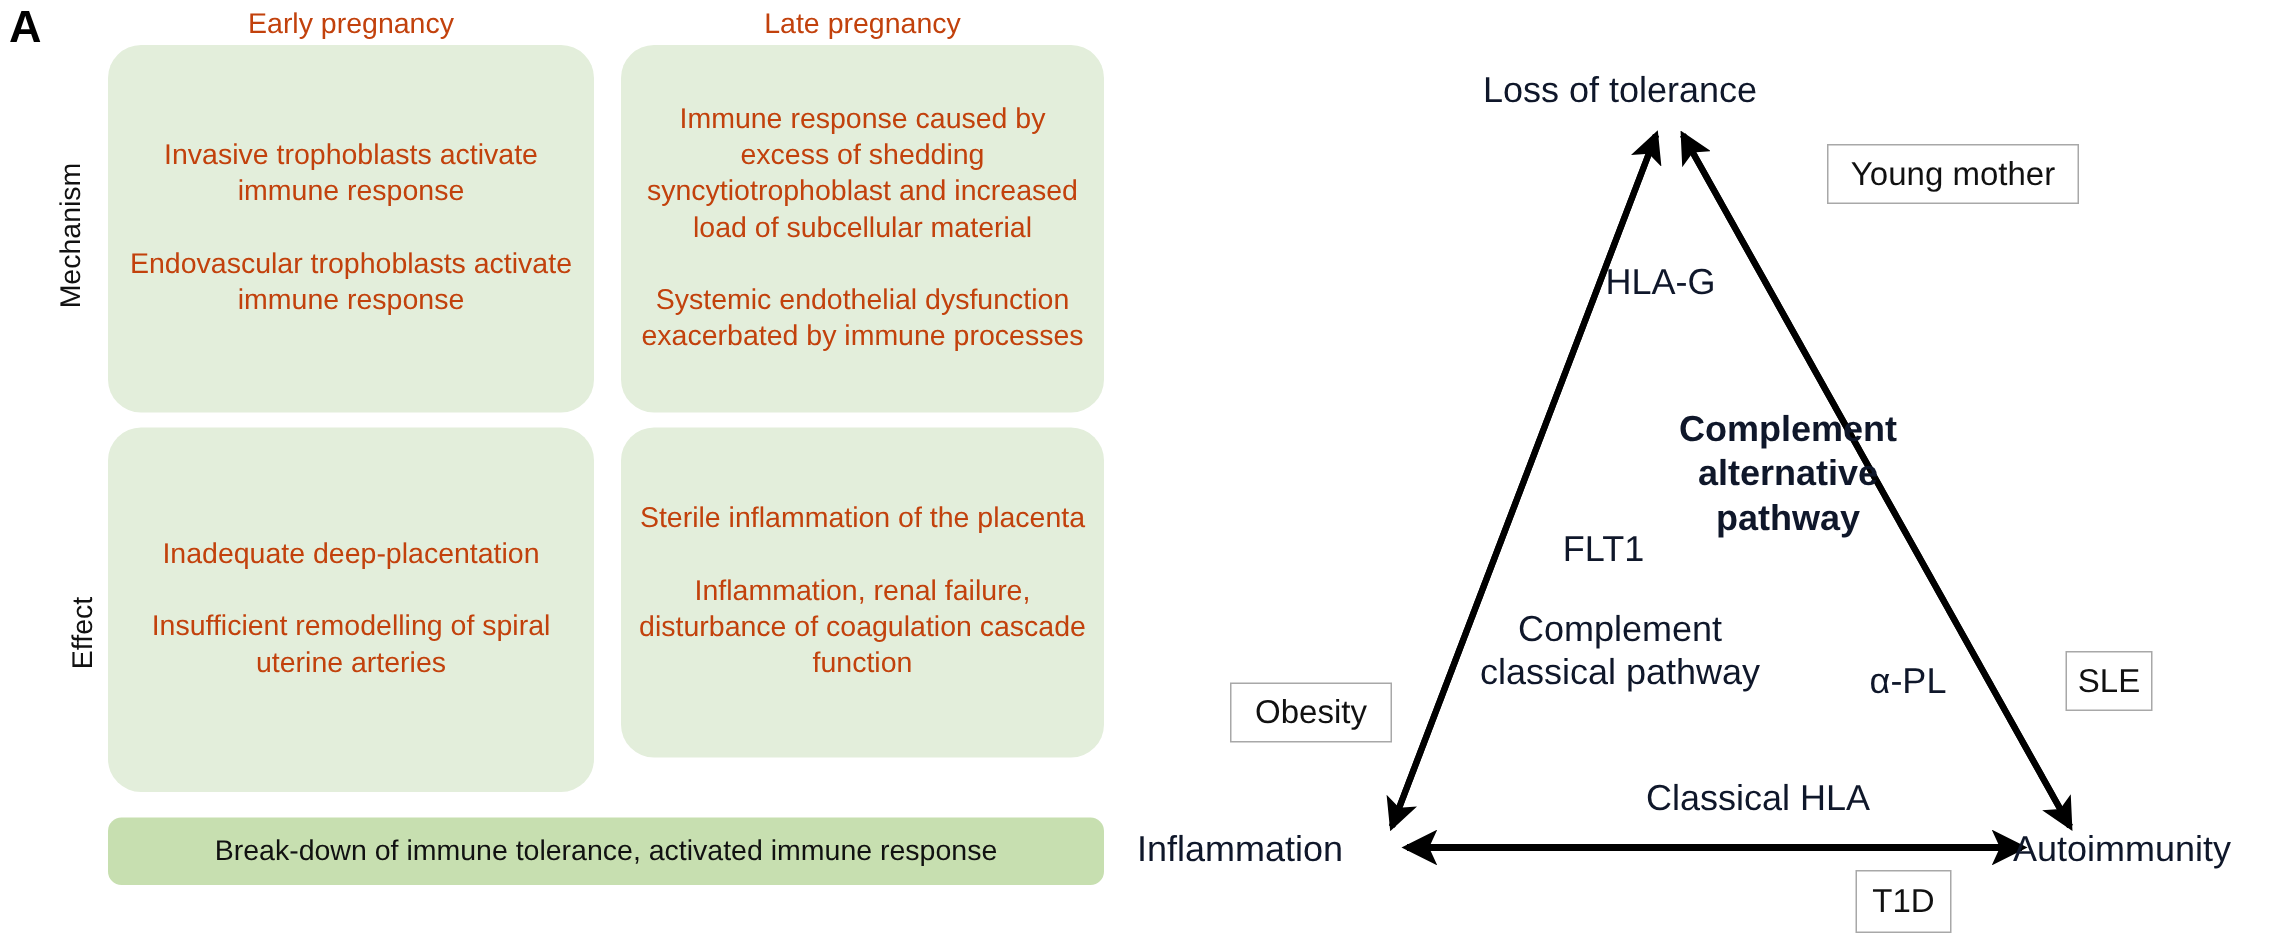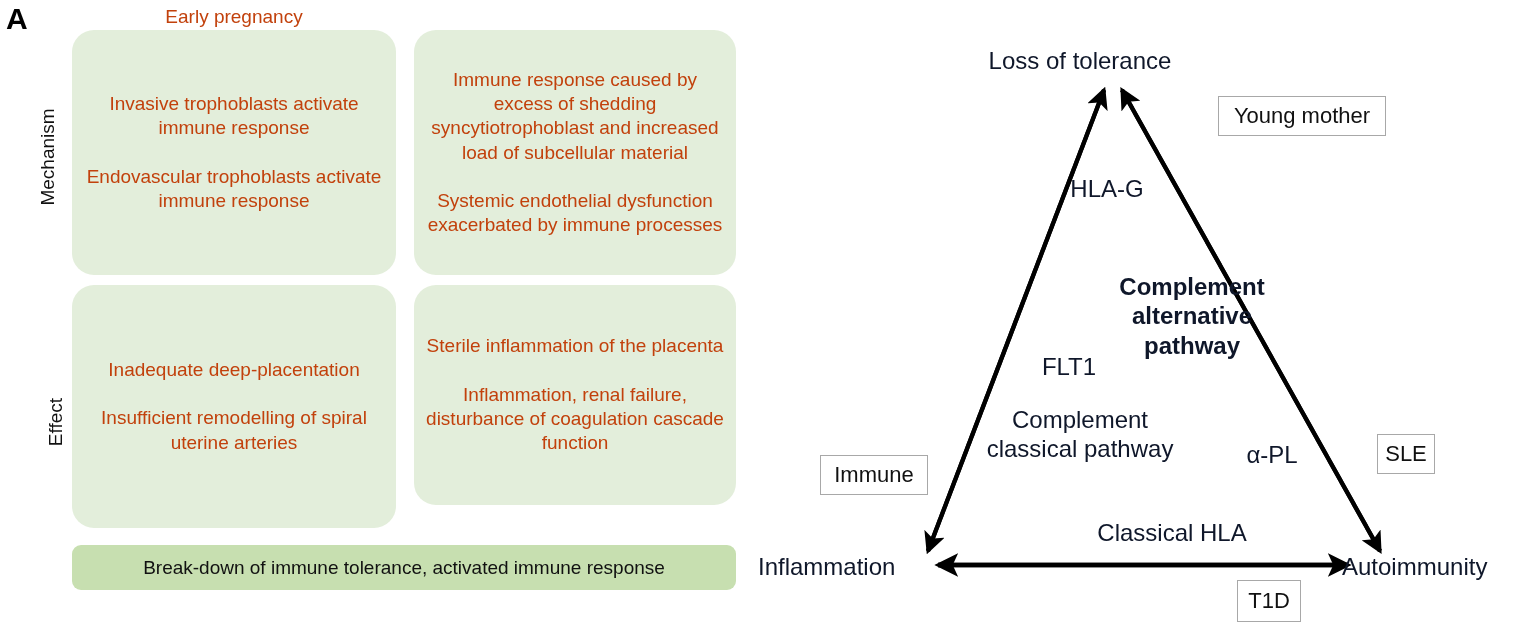--- a/index.html
+++ b/index.html
@@ -159,20 +159,21 @@
 <body>
 
 <div id="figure">
 
   <div id="panel-a">
 
     <div class="panel-letter" id="panel-a-letter">A</div>
 
     <div class="col-header" id="col-header-early">Early pregnancy</div>
 
+    <div class="col-header" id="col-header-late">Late pregnancy</div>
 
     <div class="row-label" id="row-label-mechanism">Mechanism</div>
 
     <div class="row-label" id="row-label-effect">Effect</div>
 
     <div class="cellbox" id="cell-mech-early">
       <p>Invasive trophoblasts activate immune response</p>
       <p>Endovascular trophoblasts activate immune response</p>
     </div>
 
@@ -230,20 +231,20 @@
     <div class="tri-text wrap" id="edge-compalt">Complement alternative pathway</div>
 
     <div class="tri-text wrap" id="edge-compclass">Complement classical pathway</div>
 
     <div class="tri-text" id="edge-apl">α-PL</div>
 
     <div class="tri-text" id="edge-hla">Classical HLA</div>
 
     <div class="chip" id="chip-young-mother">Young mother</div>
 
-    <div class="chip" id="chip-obesity">Immune</div>
+    <div class="chip" id="chip-obesity">Obesity</div>
 
     <div class="chip" id="chip-sle">SLE</div>
 
     <div class="chip" id="chip-t1d">T1D</div>
   </div>
 
 </div>
 
 </body></html>

